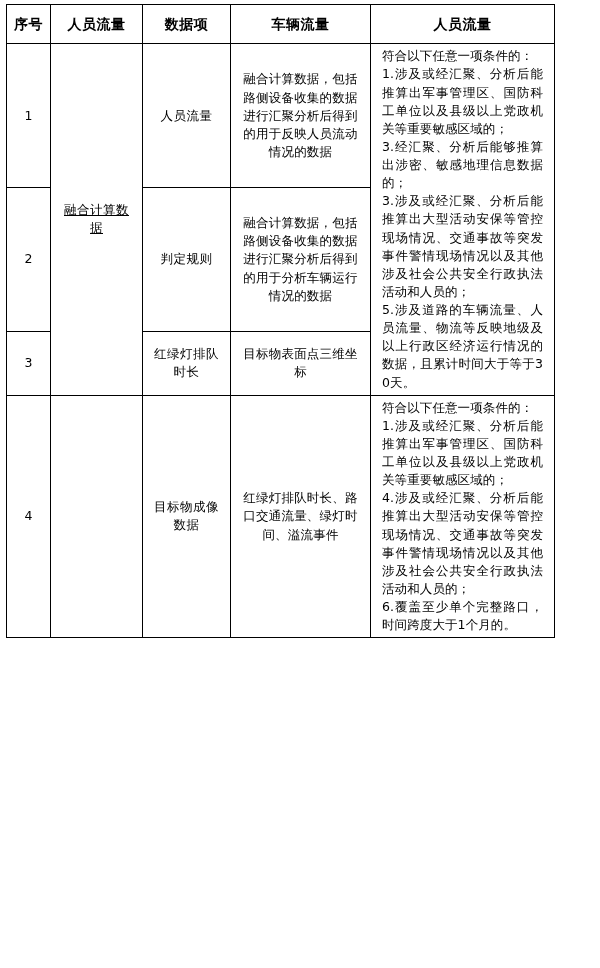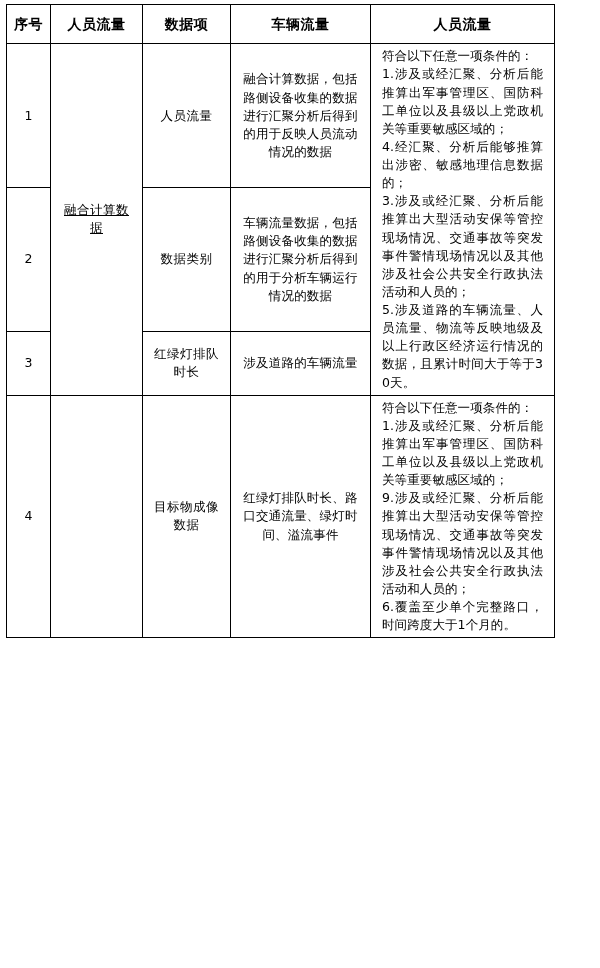--- a/index.html
+++ b/index.html
@@ -100,42 +100,42 @@
     </thead>
     <tbody>
       <tr>
         <td class="cell-index">1</td>
         <td class="cell-category" rowspan="3">融合计算数据</td>
         <td class="cell-item">人员流量</td>
         <td class="cell-desc">融合计算数据，包括路侧设备收集的数据进行汇聚分析后得到的用于反映人员流动情况的数据</td>
         <td class="cell-rule" rowspan="3">
           <span class="rule-line">符合以下任意一项条件的：</span>
           <span class="rule-line">1.涉及或经汇聚、分析后能推算出军事管理区、国防科工单位以及县级以上党政机关等重要敏感区域的；</span>
-          <span class="rule-line">4.经汇聚、分析后能够推算出涉密、敏感地理信息数据的；</span>
+          <span class="rule-line">3.经汇聚、分析后能够推算出涉密、敏感地理信息数据的；</span>
           <span class="rule-line">3.涉及或经汇聚、分析后能推算出大型活动安保等管控现场情况、交通事故等突发事件警情现场情况以及其他涉及社会公共安全行政执法活动和人员的；</span>
           <span class="rule-line">5.涉及道路的车辆流量、人员流量、物流等反映地级及以上行政区经济运行情况的数据，且累计时间大于等于30天。</span>
         </td>
       </tr>
       <tr>
         <td class="cell-index">2</td>
-        <td class="cell-item">数据类别</td>
-        <td class="cell-desc">车辆流量数据，包括路侧设备收集的数据进行汇聚分析后得到的用于分析车辆运行情况的数据</td>
+        <td class="cell-item">判定规则</td>
+        <td class="cell-desc">融合计算数据，包括路侧设备收集的数据进行汇聚分析后得到的用于分析车辆运行情况的数据</td>
       </tr>
       <tr>
         <td class="cell-index">3</td>
         <td class="cell-item">红绿灯排队时长</td>
-        <td class="cell-desc">涉及道路的车辆流量</td>
+        <td class="cell-desc">目标物表面点三维坐标</td>
       </tr>
       <tr>
         <td class="cell-index">4</td>
         <td class="cell-category"></td>
         <td class="cell-item">目标物成像数据</td>
         <td class="cell-desc">红绿灯排队时长、路口交通流量、绿灯时间、溢流事件</td>
         <td class="cell-rule">
           <span class="rule-line">符合以下任意一项条件的：</span>
           <span class="rule-line">1.涉及或经汇聚、分析后能推算出军事管理区、国防科工单位以及县级以上党政机关等重要敏感区域的；</span>
-          <span class="rule-line">9.涉及或经汇聚、分析后能推算出大型活动安保等管控现场情况、交通事故等突发事件警情现场情况以及其他涉及社会公共安全行政执法活动和人员的；</span>
+          <span class="rule-line">4.涉及或经汇聚、分析后能推算出大型活动安保等管控现场情况、交通事故等突发事件警情现场情况以及其他涉及社会公共安全行政执法活动和人员的；</span>
           <span class="rule-line">6.覆盖至少单个完整路口，时间跨度大于1个月的。</span>
         </td>
       </tr>
     </tbody>
   </table>
 </div>
 
 </body></html>

